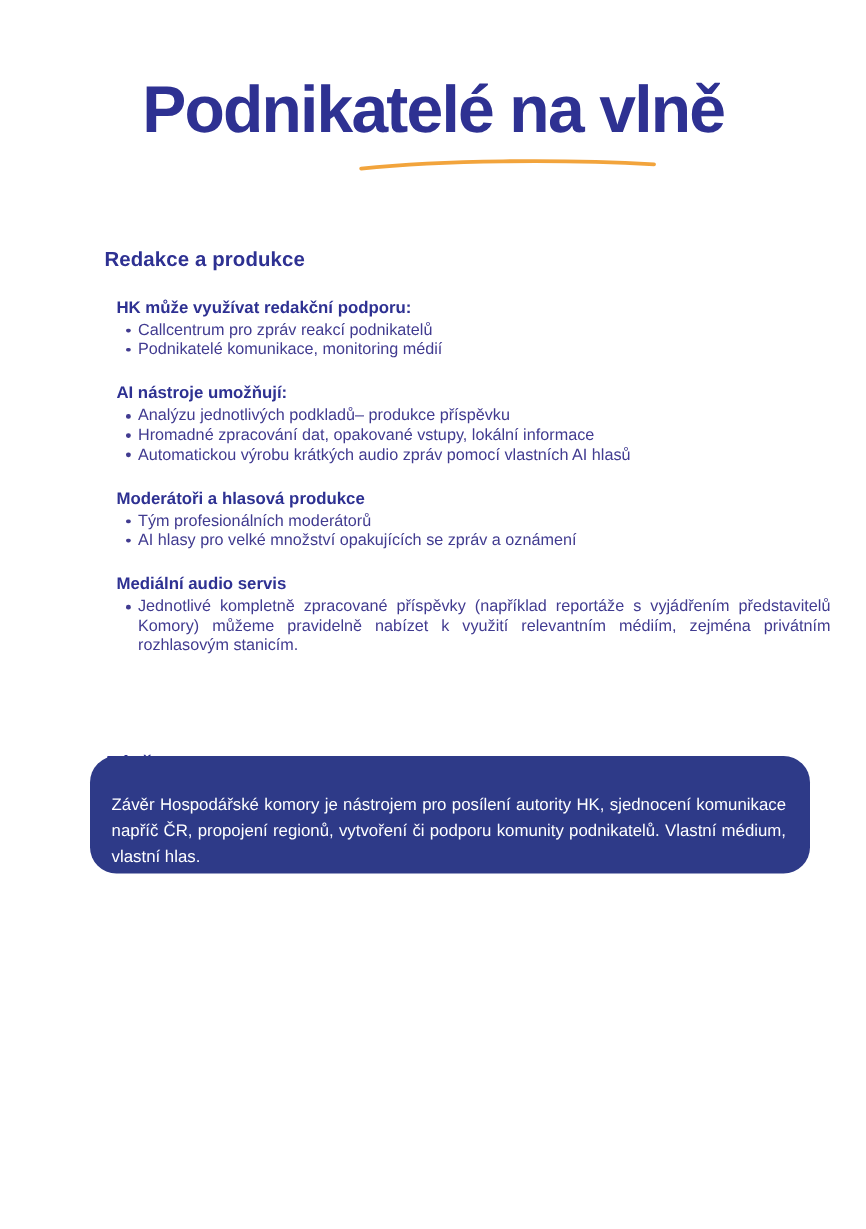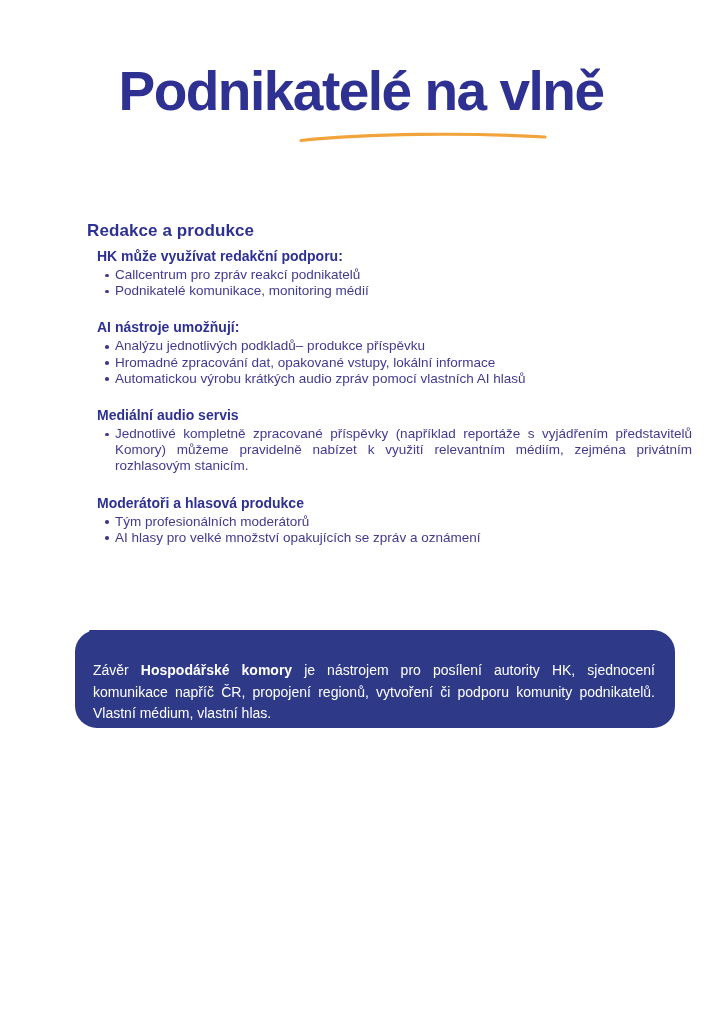--- a/index.html
+++ b/index.html
@@ -31,21 +31,21 @@
     position:absolute;top:111px;left:297px;
     width:252px;height:18px;
     color:var(--accent);
   }
   .section-heading{
     position:absolute;left:87px;
     font-size:17px;font-weight:bold;
     color:var(--heading);
     letter-spacing:0.1px;
   }
-  #production-heading{top:204px;}
+  #production-heading{top:190px;}
   #conclusion-heading{top:610px;font-style:italic;}
   .content-groups{
     position:absolute;top:231px;left:97px;width:595px;
   }
   .group{margin-bottom:20px;}
   .group-title{
     font-size:14px;font-weight:bold;
     color:var(--heading);
     line-height:16px;
     margin:0 0 3px 0;
@@ -74,21 +74,21 @@
     background:var(--box-bg);
     border-radius:22px;
     padding:30px 20px 0 18px;
   }
   .conclusion-text{
     font-size:14px;line-height:21.5px;
     color:var(--box-text);
     text-align:justify;
     text-align-last:left;
   }
-  .conclusion-text .bold{font-weight:bold;}
+  .conclusion-text .bold{font-weight:normal;}
 </style>
 </head>
 <body>
 
 <div class="page">
 
   <h1 class="page-title">Podnikatelé na vlně</h1>
 
   <svg class="swoosh" viewBox="0 0 252 18" aria-hidden="true">
     <path d="M4,12.5 C 72,5.5 170,4.5 248,9" fill="none" stroke="currentColor" stroke-width="3.2" stroke-linecap="round"></path>
@@ -108,31 +108,31 @@
   <section class="group">
     <h3 class="group-title">AI nástroje umožňují:</h3>
     <ul class="bullet-list">
           <li>Analýzu jednotlivých podkladů– produkce příspěvku</li>
           <li>Hromadné zpracování dat, opakované vstupy, lokální informace</li>
           <li>Automatickou výrobu krátkých audio zpráv pomocí vlastních AI hlasů</li>
         </ul>
   </section>
 
   <section class="group">
-    <h3 class="group-title">Mediální audio servis</h3>
-    <ul class="bullet-list justify">
-          <li>Jednotlivé kompletně zpracované příspěvky (například reportáže s vyjádřením představitelů Komory) můžeme pravidelně nabízet k využití relevantním médiím, zejména privátním rozhlasovým stanicím.</li>
+    <h3 class="group-title">Moderátoři a hlasová produkce</h3>
+    <ul class="bullet-list">
+          <li>Tým profesionálních moderátorů</li>
+          <li>AI hlasy pro velké množství opakujících se zpráv a oznámení</li>
         </ul>
   </section>
 
   <section class="group">
-    <h3 class="group-title">Moderátoři a hlasová produkce</h3>
-    <ul class="bullet-list">
-          <li>Tým profesionálních moderátorů</li>
-          <li>AI hlasy pro velké množství opakujících se zpráv a oznámení</li>
+    <h3 class="group-title">Mediální audio servis</h3>
+    <ul class="bullet-list justify">
+          <li>Jednotlivé kompletně zpracované příspěvky (například reportáže s vyjádřením představitelů Komory) můžeme pravidelně nabízet k využití relevantním médiím, zejména privátním rozhlasovým stanicím.</li>
         </ul>
   </section>
 </div>
 
   <h2 class="section-heading" id="conclusion-heading">Závěr</h2>
 
   <div class="conclusion-box">
     <p class="conclusion-text"><span>Závěr </span><span class="bold">Hospodářské komory</span><span> je nástrojem pro posílení autority HK, sjednocení komunikace napříč ČR, propojení regionů, vytvoření či podporu komunity podnikatelů. Vlastní médium, vlastní hlas.</span></p>
   </div>
 

